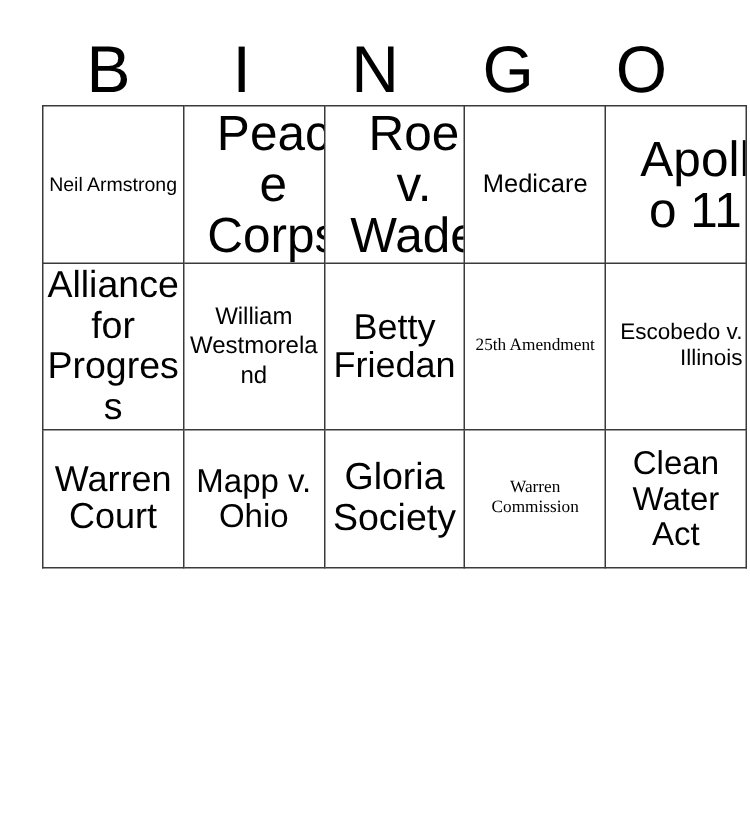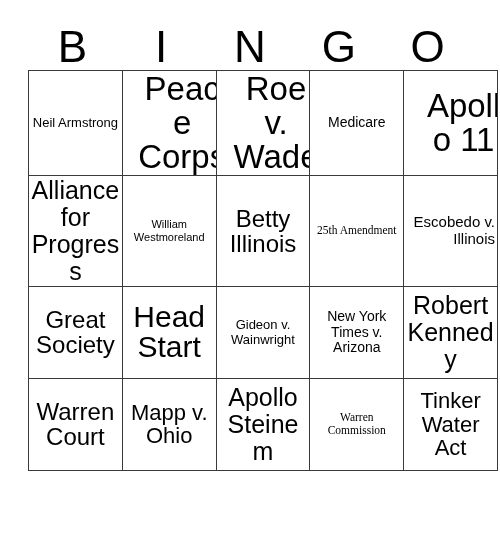--- a/index.html
+++ b/index.html
@@ -55,25 +55,25 @@
     color: #000000;
     font-family: "Liberation Sans", sans-serif;
     line-height: 1.06;
     word-wrap: break-word;
   }
   .cell-text {
     display: block;
     width: 100%;
   }
   
-  .fs-xs   { font-size: 11px;  line-height: 1.22; }
+  .fs-xs   { font-size: 16px;  line-height: 1.22; }
   .fs-s    { font-size: 11.5px; line-height: 1.2; font-family: Liberation Serif, serif; }
   .fs-sm   { font-size: 13px;  line-height: 1.18; }
   .fs-m    { font-size: 15px;  line-height: 1.12; text-align: right; }
-  .fs-ml   { font-size: 14px;  line-height: 1.1; }
+  .fs-ml   { font-size: 17px;  line-height: 1.1; }
   .fs-l    { font-size: 25px;  line-height: 1.08; }
   .fs-xl   { font-size: 22px;  line-height: 1.06; }
   .fs-xxl  { font-size: 24px;  line-height: 1.05; }
   .fs-h1   { font-size: 33px;  line-height: 1.03; margin-left: 13px; }
   .fs-h2   { font-size: 30px;  line-height: 1.02; }
 </style>
 </head>
 <body>
 
 <div id="bingo-card">
@@ -106,59 +106,42 @@
           </td>
       </tr>
       <tr>
         <td>
             <span class="cell-text fs-l">Alliance for Progress</span>
           </td>
         <td>
             <span class="cell-text fs-xs">William Westmoreland</span>
           </td>
         <td>
-            <span class="cell-text fs-xxl">Betty Illinois</span>
+            <span class="cell-text fs-xxl">Betty Friedan</span>
           </td>
         <td>
             <span class="cell-text fs-s">25th Amendment</span>
           </td>
         <td>
             <span class="cell-text fs-m">Escobedo v. Illinois</span>
           </td>
       </tr>
       <tr>
         <td>
-            <span class="cell-text fs-xxl">Great Society</span>
-          </td>
-        <td>
-            <span class="cell-text fs-h2">Head Start</span>
-          </td>
-        <td>
-            <span class="cell-text fs-sm">Gideon v. Wainwright</span>
-          </td>
-        <td>
-            <span class="cell-text fs-ml">New York Times v. Arizona</span>
-          </td>
-        <td>
-            <span class="cell-text fs-l">Robert Kennedy</span>
-          </td>
-      </tr>
-      <tr>
-        <td>
             <span class="cell-text fs-xxl">Warren Court</span>
           </td>
         <td>
             <span class="cell-text fs-xl">Mapp v. Ohio</span>
           </td>
         <td>
-            <span class="cell-text fs-l">Apollo Steinem</span>
+            <span class="cell-text fs-l">Gloria Society</span>
           </td>
         <td>
             <span class="cell-text fs-s">Warren Commission</span>
           </td>
         <td>
-            <span class="cell-text fs-xl">Tinker Water Act</span>
+            <span class="cell-text fs-xl">Clean Water Act</span>
           </td>
       </tr>
     </tbody>
   </table>
 
 </div>
 
 </body></html>

